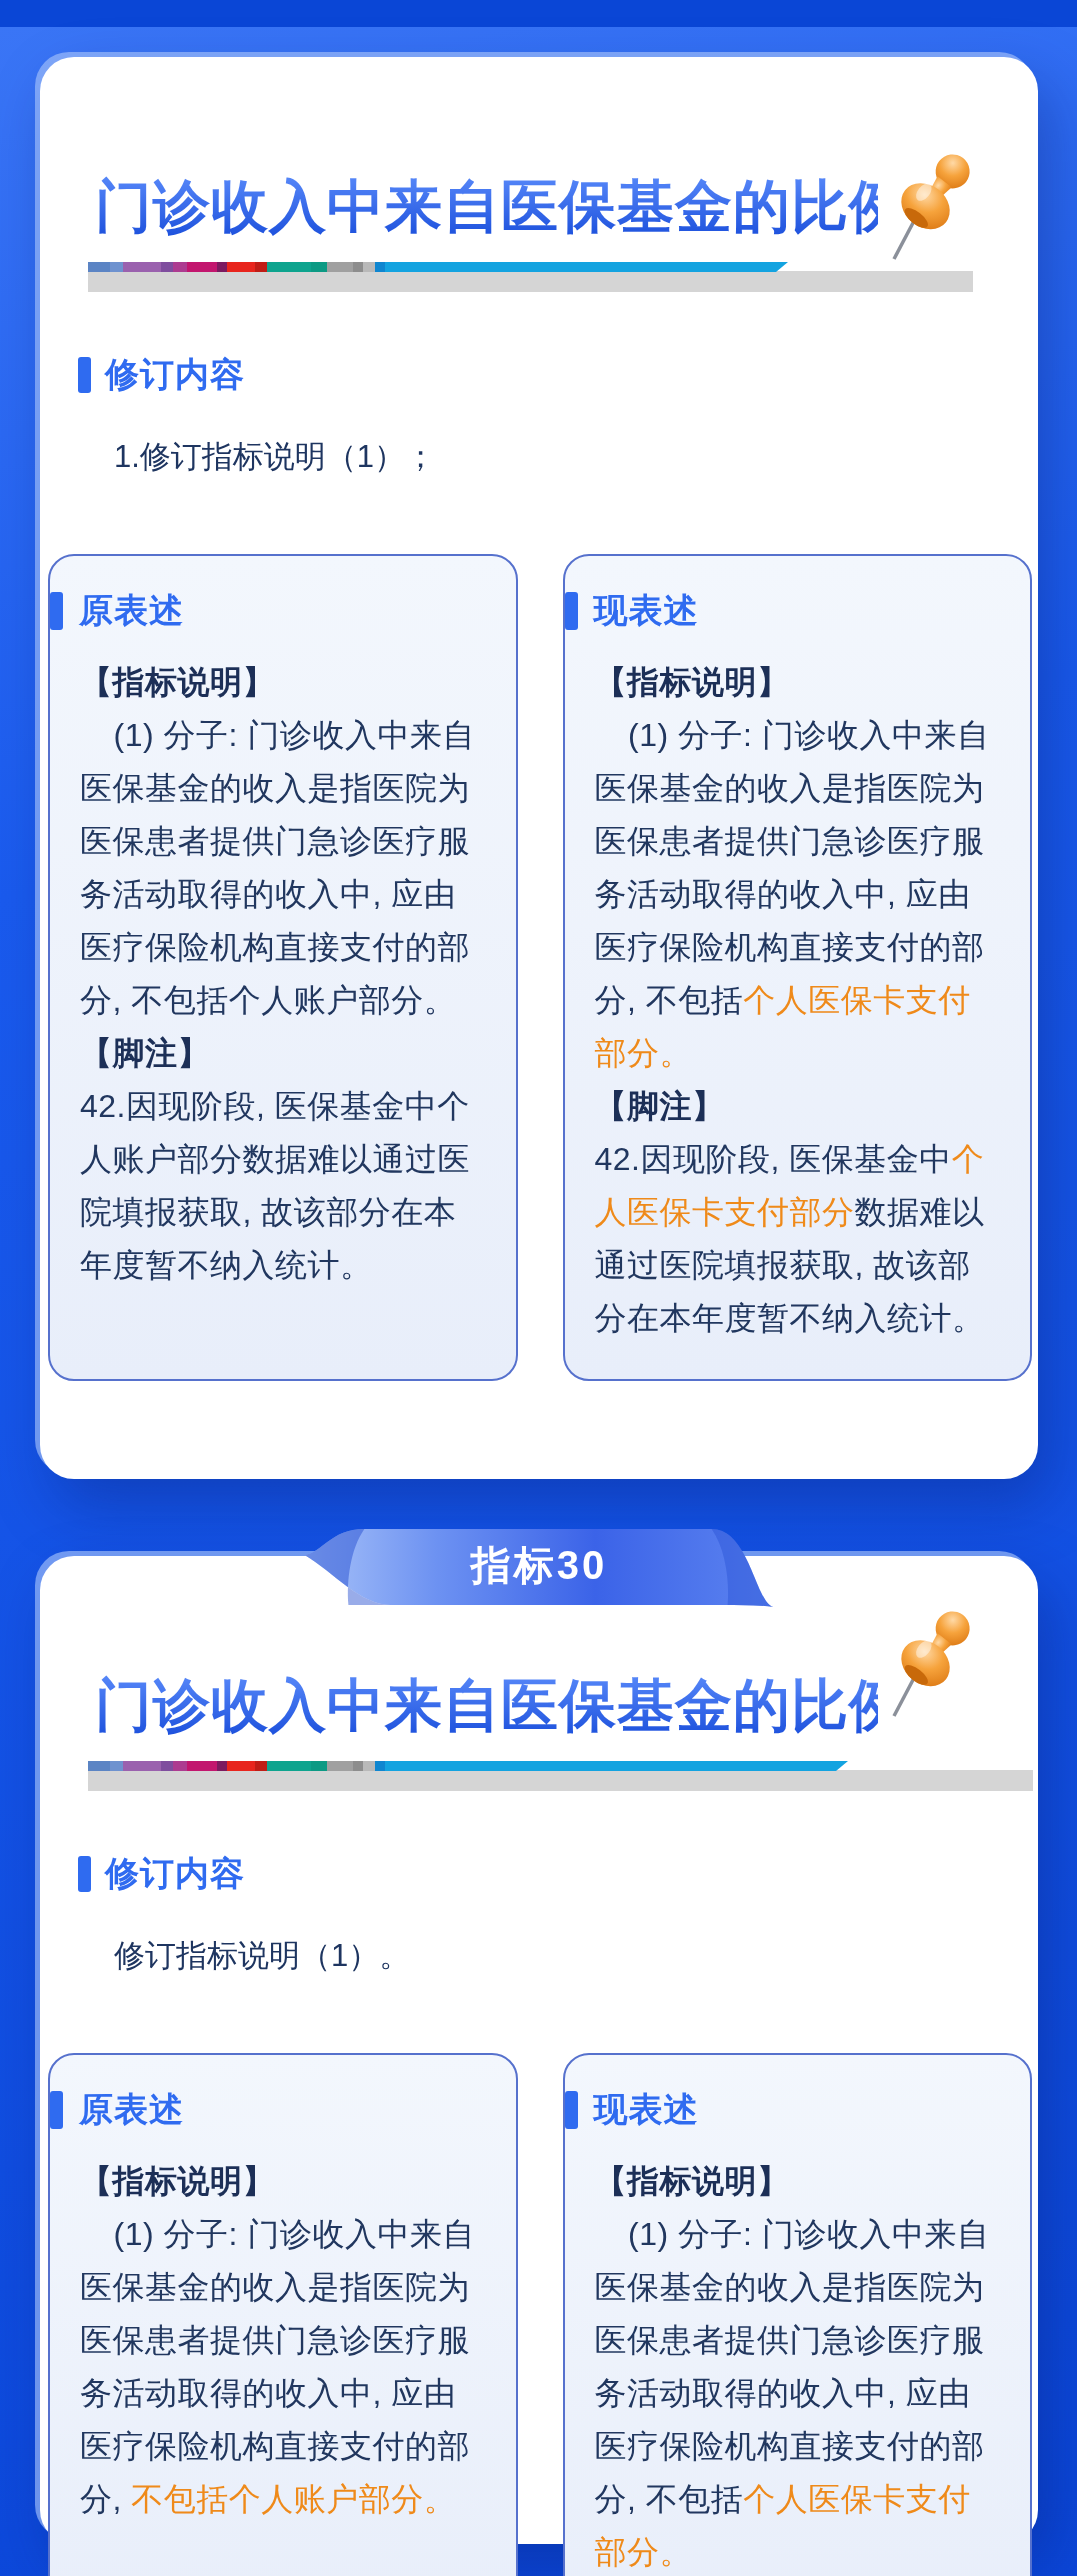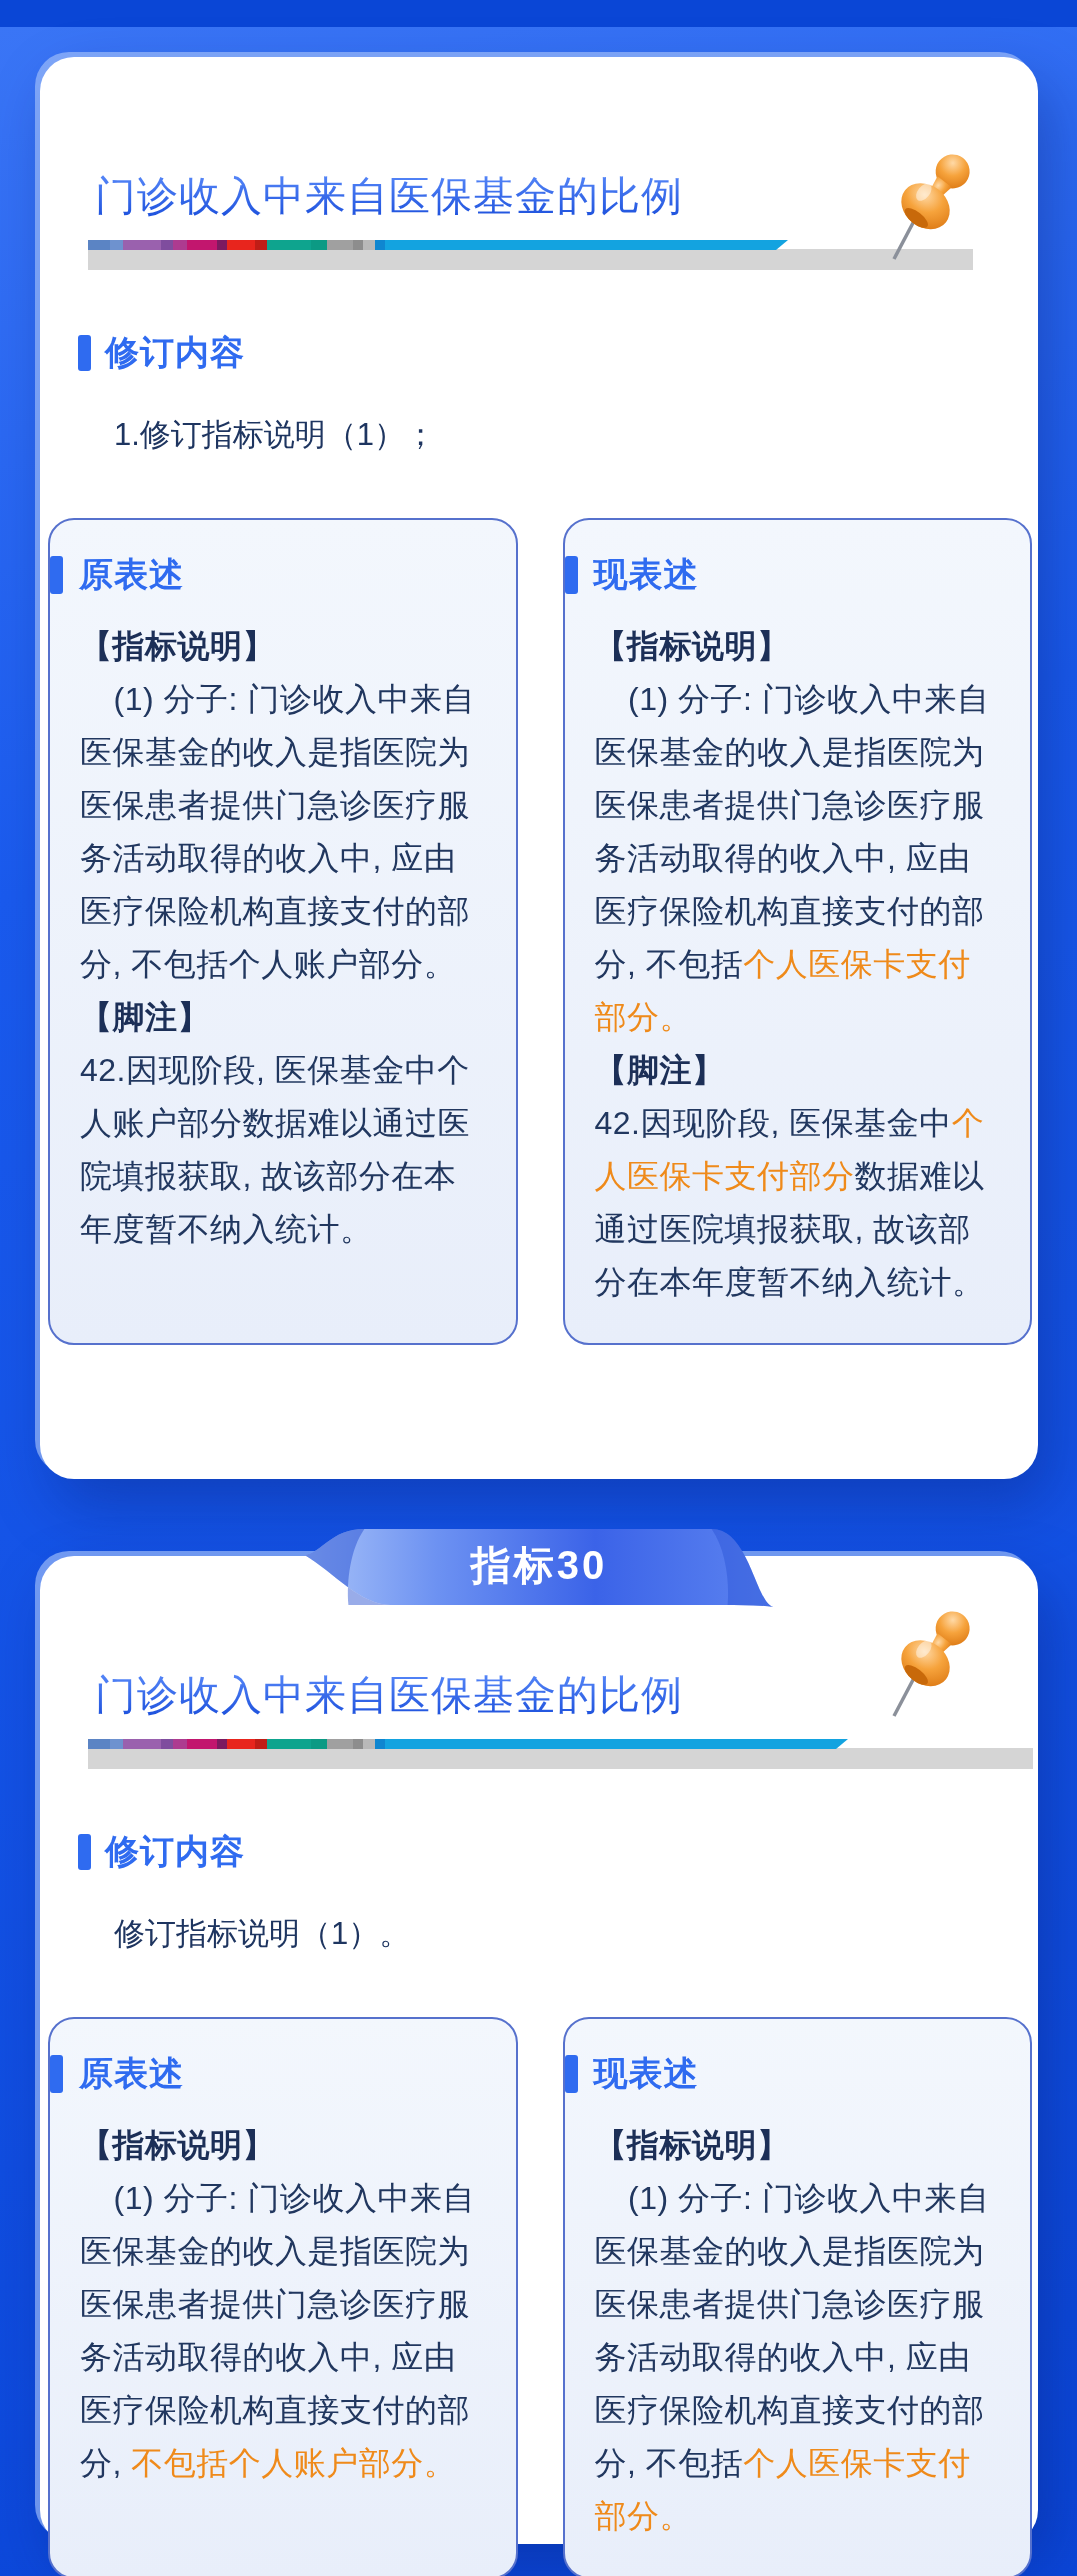--- a/index.html
+++ b/index.html
@@ -11,21 +11,21 @@
   .card{position:absolute;left:40px;width:998px;background:#ffffff;border-radius:34px;
         box-shadow:-5px -5px 0 rgba(163,192,250,.65), 14px 26px 60px rgba(5,25,110,.35);}
   .card--1{top:57px;height:1422px;}
   .card--2{top:1556px;height:988px;}
 
   .ribbon{position:absolute;top:-31px;left:50%;transform:translateX(-50%);width:469px;height:84px;}
   .ribbon svg{position:absolute;inset:0;width:100%;height:100%;}
   .ribbon-label{position:absolute;inset:0;text-align:center;line-height:80px;
         font-size:40px;font-weight:bold;color:#ffffff;letter-spacing:3px;}
 
-  .card-title{margin:112px 160px 0 55px;font-size:41px;font-weight:normal;letter-spacing:1px;
+  .card-title{margin:112px 160px 0 55px;font-size:57px;font-weight:bold;letter-spacing:1px;
         color:#2a62ee;
         background:linear-gradient(180deg,#5586f8 10%,#1c50dc 90%);
         -webkit-background-clip:text;background-clip:text;-webkit-text-fill-color:transparent;
         white-space:nowrap;}
 
   .deco{position:relative;height:34px;margin:16px 0 0 48px;width:885px;}
   .card--2 .deco{width:945px;}
   .deco-gray{position:absolute;left:0;top:9px;height:21px;width:100%;background:#d5d5d5;}
   .deco-colors{position:absolute;left:0;top:0;height:10px;width:700px;display:flex;z-index:1;
         clip-path:polygon(0 0,100% 0,calc(100% - 12px) 100%,0 100%);}
@@ -36,21 +36,21 @@
   .card--1 .pin{top:88px;}
   .card--2 .pin{top:46px;}
 
   .section-head{display:flex;align-items:center;gap:14px;margin:56px 0 0 38px;}
   .marker{width:13px;height:36px;border-radius:3px;background:var(--accent,#2f6bf0);flex:0 0 auto;}
   .section-label{font-size:34px;font-weight:bold;color:var(--accent,#2f6bf0);letter-spacing:1px;}
 
   .rev-items{margin:26px 0 0 74px;}
   .rev-item{font-size:31px;line-height:66px;color:#1e3560;}
 
-  .cols{display:flex;gap:45px;margin:50px 6px 0 8px;align-items:stretch;}
+  .cols{display:flex;gap:45px;margin:64px 6px 0 8px;align-items:stretch;}
   .box{flex:1;border:2px solid #5671cd;border-radius:26px;position:relative;
        background:linear-gradient(180deg,#f3f7fd 0%,#e8eefa 100%);
        padding:28px 28px 34px 30px;}
   .box-head{display:flex;align-items:center;gap:16px;margin:4px 0 22px -30px;}
   .box-head .marker{height:38px;}
   .box-label{font-size:34px;font-weight:bold;color:var(--accent,#2f6bf0);letter-spacing:1px;}
 
   .para{font-size:32px;line-height:53px;color:#21375f;letter-spacing:0.5px;}
   .para.subhead{font-weight:bold;color:#1c2f57;}
   .para.indent{text-indent:1.05em;}

